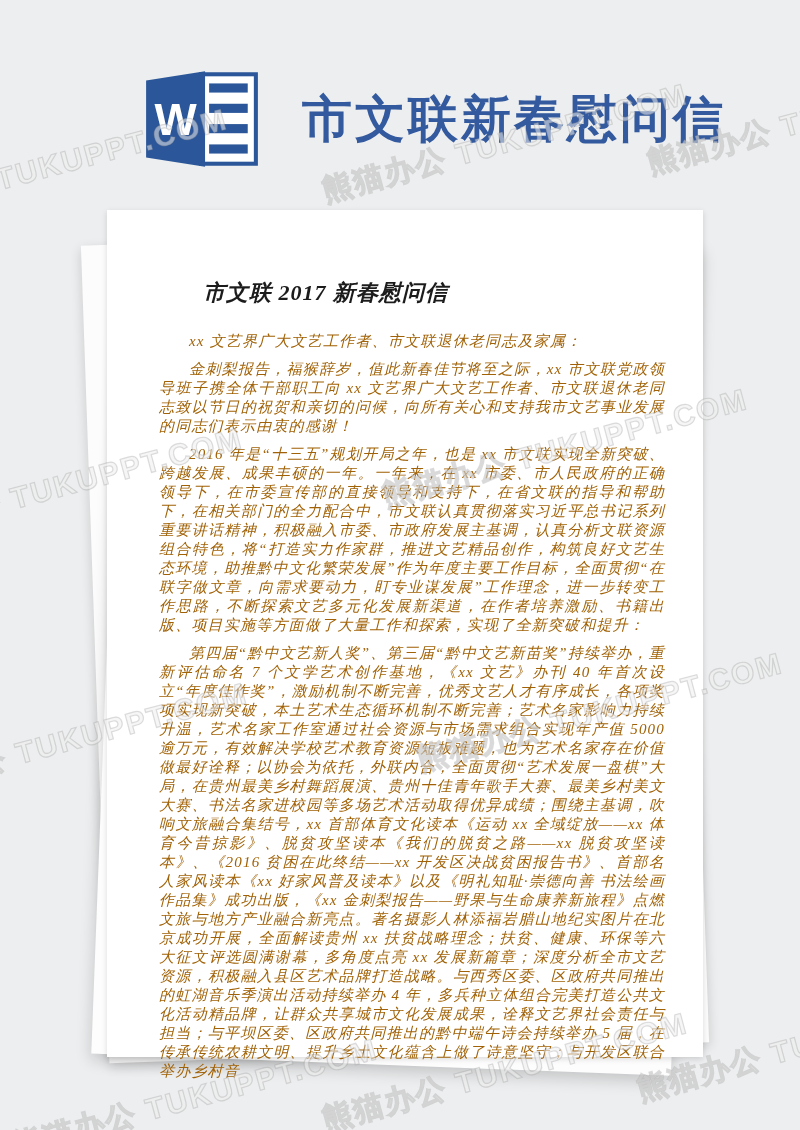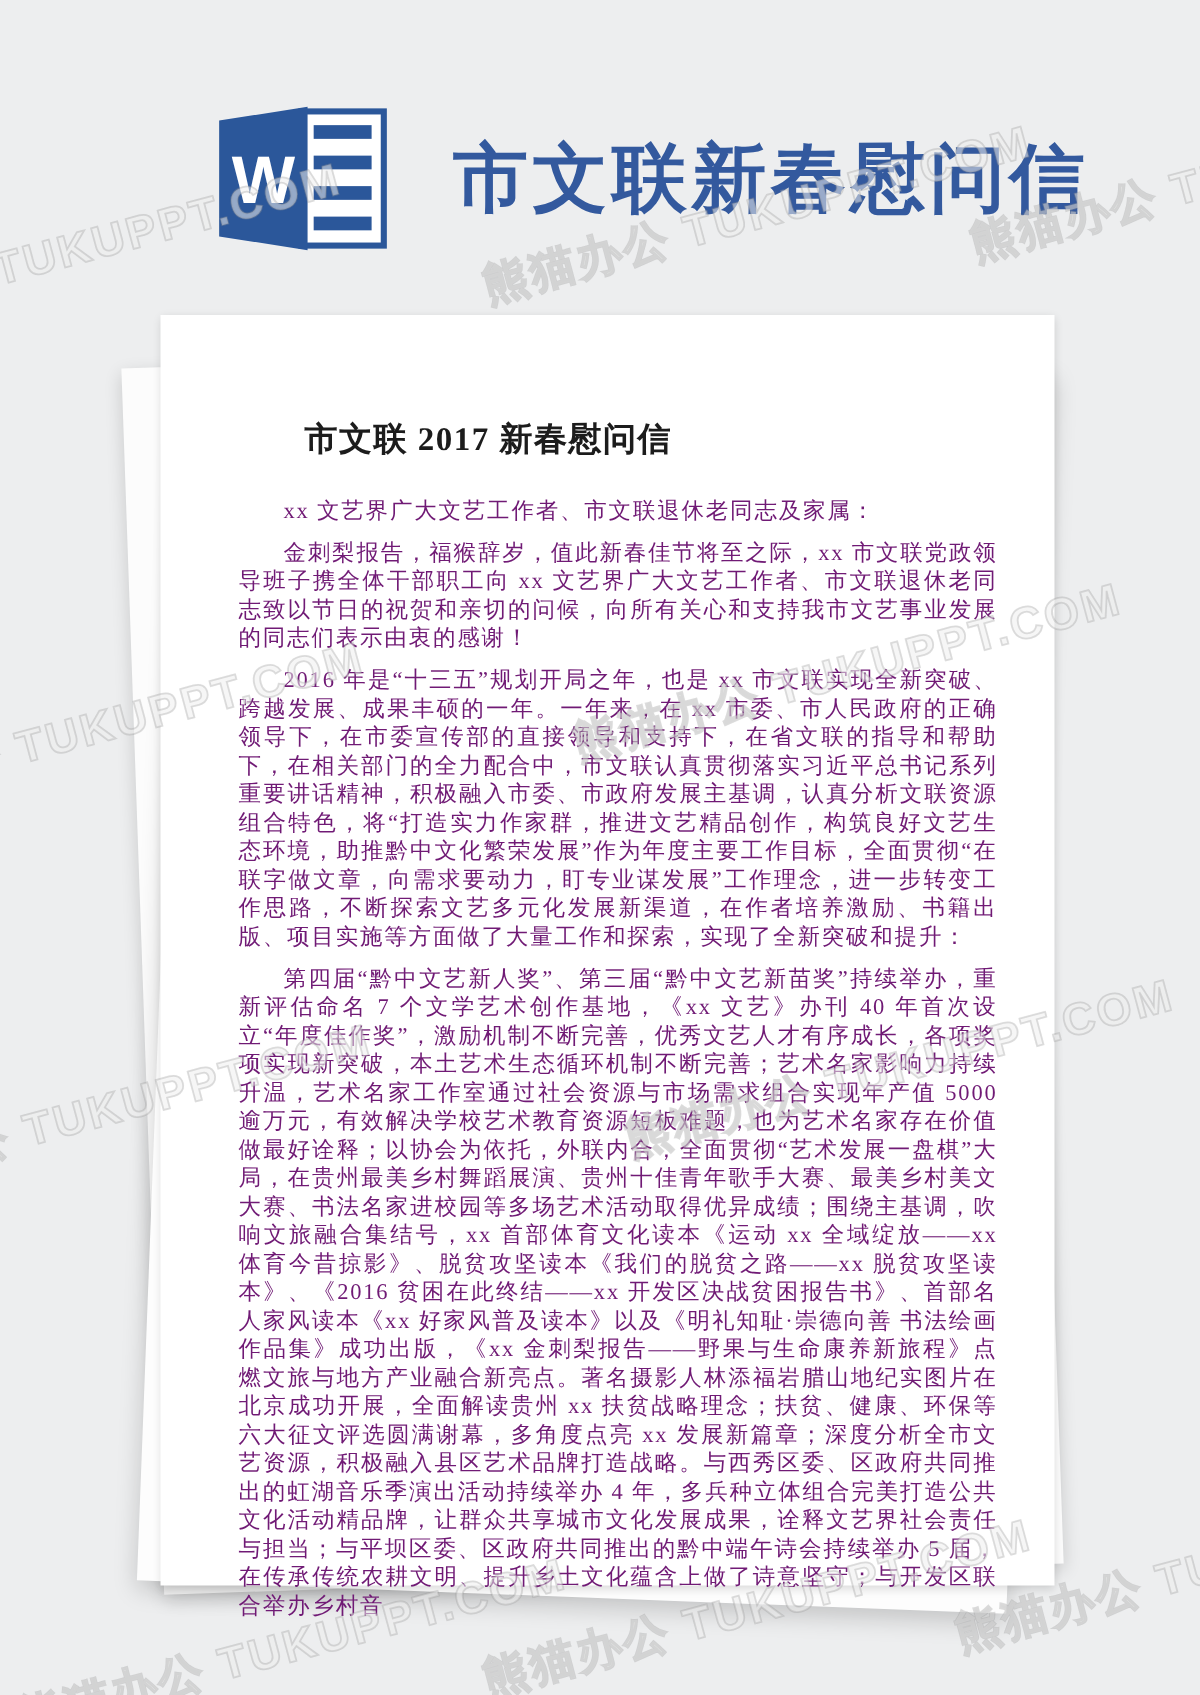--- a/index.html
+++ b/index.html
@@ -43,41 +43,42 @@
     left:107px;top:235px;width:580px;height:830px;
     transform:rotate(2.2deg);
     box-shadow:0 6px 16px rgba(0,0,0,0.18);
     background:#fdfdfd;
   }
   .sheet-main{
     left:107px;top:210px;width:596px;height:847px;
     box-shadow:0 2px 6px rgba(0,0,0,0.14);
     box-sizing:border-box;
     padding:68px 38px 0 52px;
+    font-style:italic;
   }
 
   
   .doc-title{
     margin:0 0 24px 0;
     text-indent:2em;
     font-family:"Liberation Serif","DejaVu Serif",serif;
     font-size:22px;
     font-weight:700;
     color:#1c1c1c;
     line-height:30px;
     letter-spacing:1px;
   }
   .doc-para{
     margin:0 0 9px 0;
     text-indent:2em;
     font-family:"Liberation Serif","DejaVu Serif",serif;
     font-size:15px;
     line-height:19px;
     letter-spacing:1.2px;
-    color:#701a75;
+    color:#a16207;
     text-align:justify;
   }
   .doc-footer{
     margin:16px 0 0 0;
     text-indent:2em;
     font-family:"Liberation Sans",sans-serif;
     font-size:12px;
     color:#3a3a3a;
     letter-spacing:0.3px;
   }

